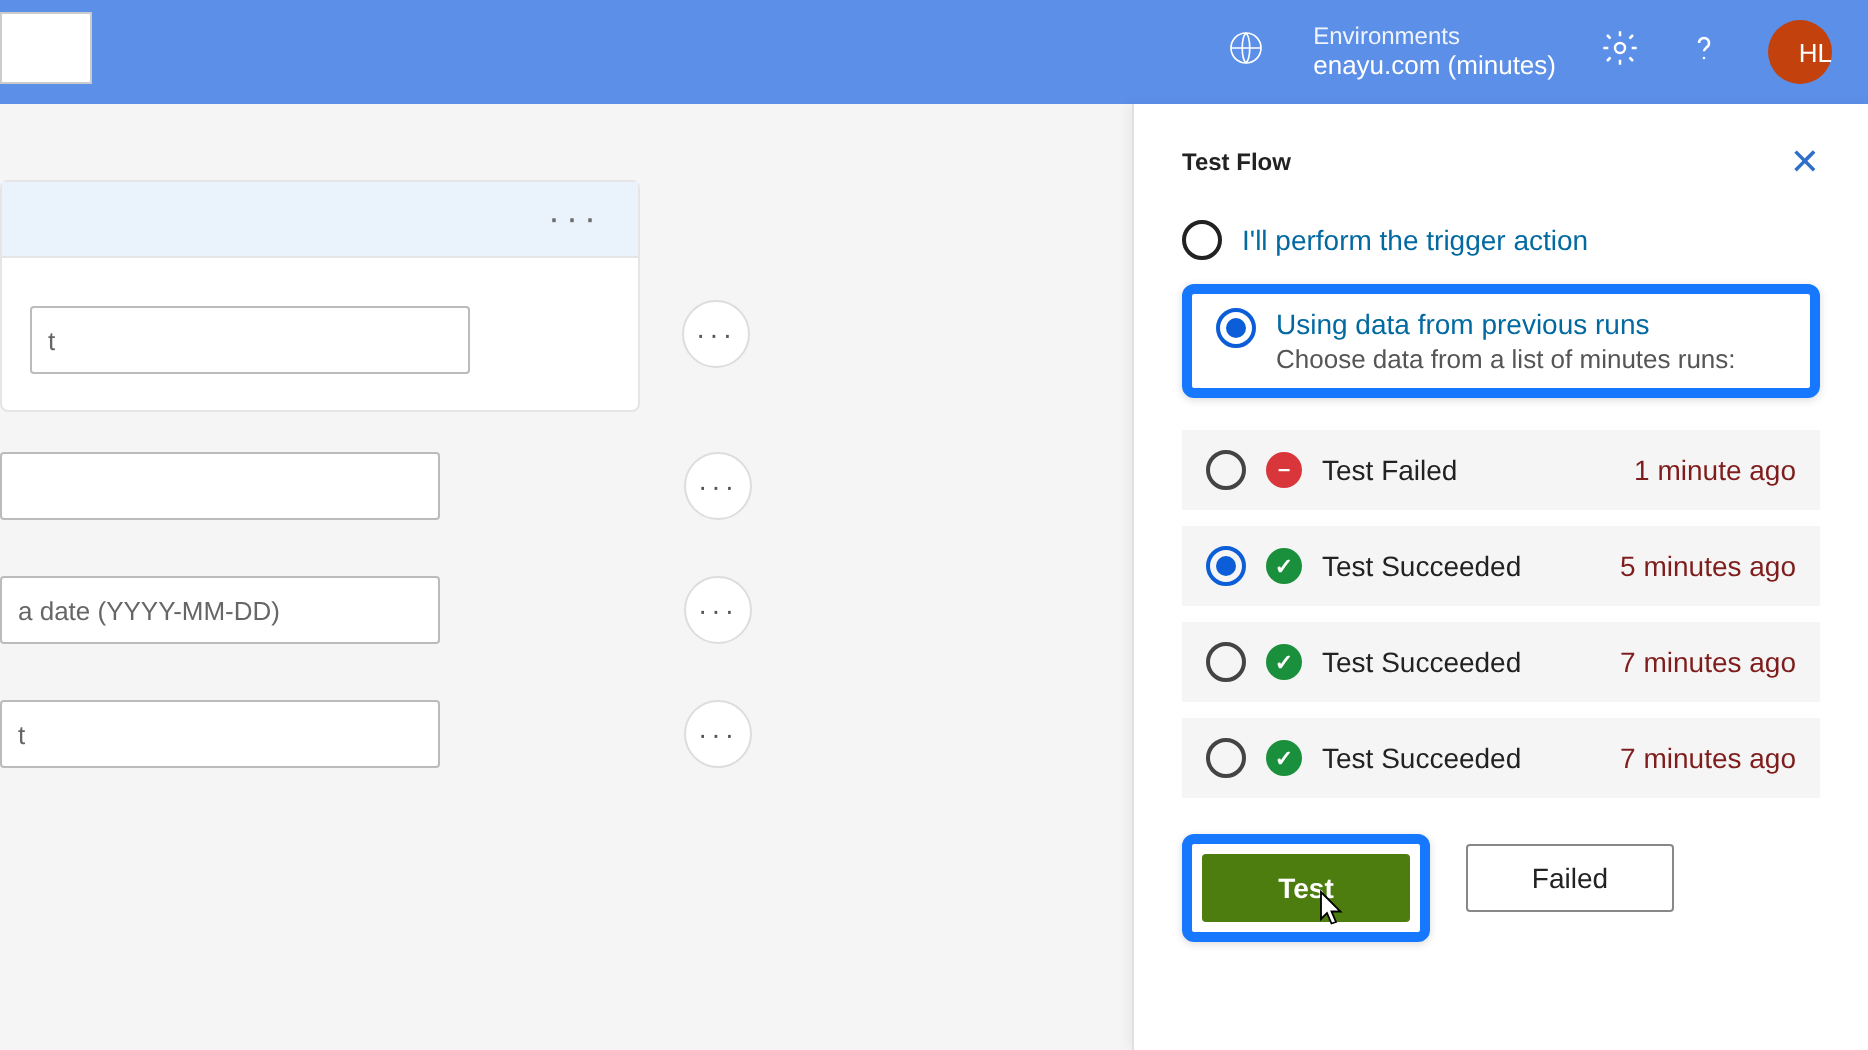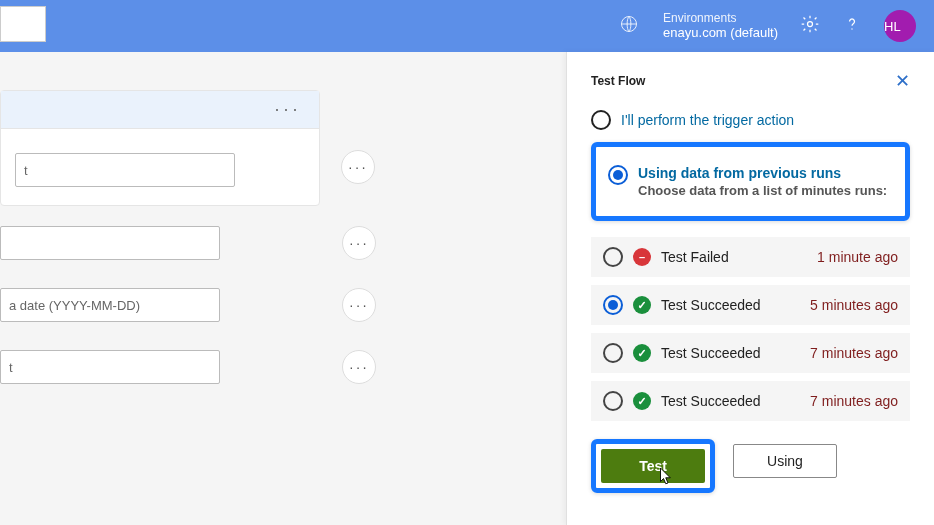--- a/index.html
+++ b/index.html
@@ -31,22 +31,22 @@
     gap: 24px;
     font-size: 13px;
   }
   .env-icon svg { width: 20px; height: 20px; stroke:#fff; fill:none;}
   .env-text { display:flex; flex-direction:column; line-height:1.2; }
   .env-label { font-size:12px; opacity:0.9;}
   .env-value { font-size:13px; }
   .hdr-icon svg { width:20px; height:20px; stroke:#fff; fill:none; stroke-width:1.5;}
   .avatar {
     width: 32px; height: 32px; border-radius: 50%;
-    background: #a21caf; color:#fff; font-size:13px;
-    display:flex; align-items:center; justify-content:flex-start;
+    background: #c2410c; color:#fff; font-size:13px;
+    display:flex; align-items:center; justify-content:flex-end;
   }
 
   
   .bg-steps {
     position:absolute;
     left:0; top:90px;
     width:320px;
   }
   .step-card {
     background:#fff;
@@ -112,24 +112,23 @@
   .radio-outer.selected { border-color:#0b5ed7;}
   .radio-inner {
     width:10px;height:10px;border-radius:50%;background:#0b5ed7;
   }
   .radio-label { font-size:14px; color:#0369a1;}
   .radio-sub { font-size:13px; color:#555; margin-top:2px;}
 
   .hl-box {
     border:5px solid #1677ff;
     border-radius:6px;
-    padding:18px 12px;
+    padding:7px 12px;
     margin-bottom:16px;
     box-shadow:0 1px 4px rgba(0,0,0,0.15);
-    font-weight:bold;
   }
 
   .runs-list { margin-top:4px;}
   .run-row {
     background:#f5f5f5;
     padding:10px 12px;
     display:flex;
     align-items:center;
     gap:10px;
     margin-bottom:8px;
@@ -190,21 +189,21 @@
   <div class="search-box"></div>
   <div class="env-block">
     <span class="env-icon">
       <svg viewBox="0 0 24 24">
           <circle cx="12" cy="12" r="9"></circle>
           <path d="M3 12h18M12 3c3 3 3 15 0 18M12 3c-3 3-3 15 0 18"></path>
         </svg>
     </span>
     <span class="env-text">
       <span class="env-label">Environments</span>
-      <span class="env-value">enayu.com (default)</span>
+      <span class="env-value">enayu.com (minutes)</span>
     </span>
   </div>
   <span class="hdr-icon">
     <svg viewBox="0 0 24 24">
         <circle cx="12" cy="12" r="3"></circle>
         <path d="M12 2v3M12 19v3M4.2 4.2l2.1 2.1M17.7 17.7l2.1 2.1M2 12h3M19 12h3M4.2 19.8l2.1-2.1M17.7 6.3l2.1-2.1"></path>
       </svg>
   </span>
   <span class="hdr-icon">
     <svg viewBox="0 0 24 24">
@@ -306,17 +305,17 @@
     <div class="test-hl">
       <button class="btn btn-primary">
         <span>Test</span>
       </button>
       <svg class="cursor-icon" viewBox="0 0 24 28">
         <path d="M6 2 L6 20 L10 16 L13 23 L16 22 L13 15 L19 15 Z" fill="#fff" stroke="#000" stroke-width="1.2"></path>
       </svg>
     </div>
     <div class="cancel-wrap">
       <button class="btn btn-secondary">
-        <span>Using</span>
+        <span>Failed</span>
       </button>
     </div>
   </div>
 </div>
 
 </body></html>

